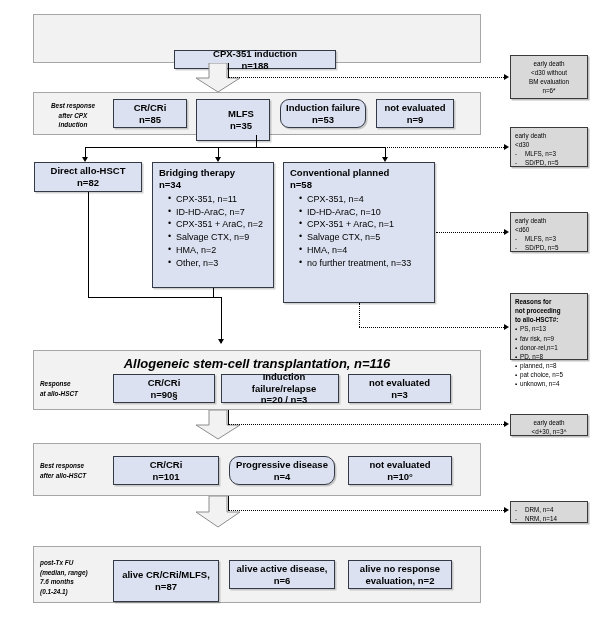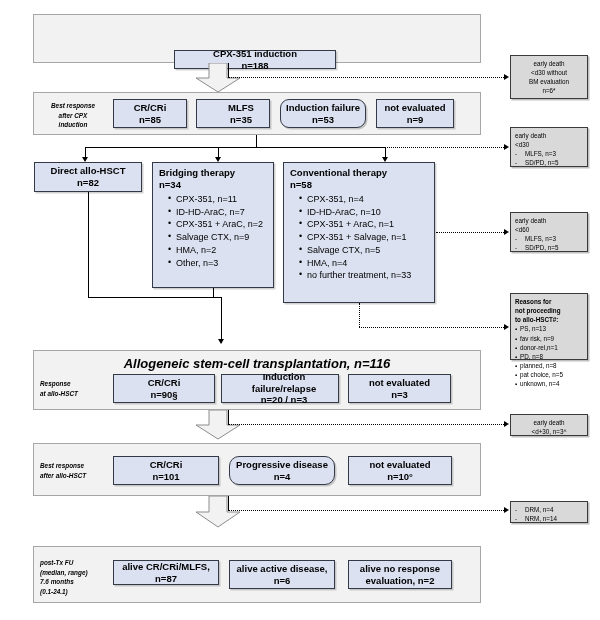--- a/index.html
+++ b/index.html
@@ -124,21 +124,21 @@
   <div class="abs rowlabel" style="left:40px;top:101px;width:66px;">
     <div>Best response</div>
     <div>after CPX</div>
     <div>induction</div>
   </div>
 
   <div class="abs node" style="left:113px;top:99px;width:74px;height:29px;">
     <div>CR/CRi</div>
     <div class="sub">n=85</div>
   </div>
-  <div class="abs node" style="left:196px;top:99px;width:74px;height:29px;padding-left:16px;">
+  <div class="abs node" style="left:196px;top:99px;width:74px;height:42px;padding-left:16px;">
     <div>MLFS</div>
     <div class="sub">n=35</div>
   </div>
   <div class="abs node" style="left:280px;top:99px;width:86px;height:29px;border-radius:9px;">
     <div>Induction failure</div>
     <div class="sub">n=53</div>
   </div>
   <div class="abs node" style="left:376px;top:99px;width:78px;height:29px;">
     <div>not evaluated</div>
     <div class="sub">n=9</div>
@@ -177,27 +177,26 @@
       <li>CPX-351, n=11</li>
       <li>ID-HD-AraC, n=7</li>
       <li>CPX-351 + AraC, n=2</li>
       <li>Salvage CTX, n=9</li>
       <li>HMA, n=2</li>
       <li>Other, n=3</li>
     </ul>
   </div>
 
   <div class="abs node list" style="left:283px;top:162px;width:152px;height:141px;">
-    <div class="hd">Conventional therapy</div>
+    <div class="hd">Conventional planned</div>
     <div class="hd">n=58</div>
     <ul>
       <li>CPX-351, n=4</li>
       <li>ID-HD-AraC, n=10</li>
       <li>CPX-351 + AraC, n=1</li>
-      <li>CPX-351 + Salvage, n=1</li>
       <li>Salvage CTX, n=5</li>
       <li>HMA, n=4</li>
       <li>no further treatment, n=33</li>
     </ul>
   </div>
 
   <div class="dotline" style="left:436px;top:232px;width:70px;"></div>
   <div class="arrowR" style="left:504px;top:229px;"></div>
 
   <div class="abs side l" style="left:510px;top:212px;width:78px;height:40px;">
@@ -311,21 +310,21 @@
 
   <div class="abs band" style="left:33px;top:546px;width:448px;height:57px;"></div>
 
   <div class="abs rowlabel left" style="left:40px;top:558px;width:72px;">
     <div>post-Tx FU</div>
     <div>(median, range)</div>
     <div>7.6 months</div>
     <div>(0.1-24.1)</div>
   </div>
 
-  <div class="abs node" style="left:113px;top:560px;width:106px;height:25px;">
+  <div class="abs node" style="left:113px;top:560px;width:106px;height:42px;">
     <div>alive CR/CRi/MLFS,</div>
     <div class="sub">n=87</div>
   </div>
   <div class="abs node" style="left:229px;top:560px;width:106px;height:29px;">
     <div>alive active disease,</div>
     <div class="sub">n=6</div>
   </div>
   <div class="abs node" style="left:348px;top:560px;width:104px;height:29px;">
     <div>alive no response</div>
     <div class="sub">evaluation, n=2</div>

